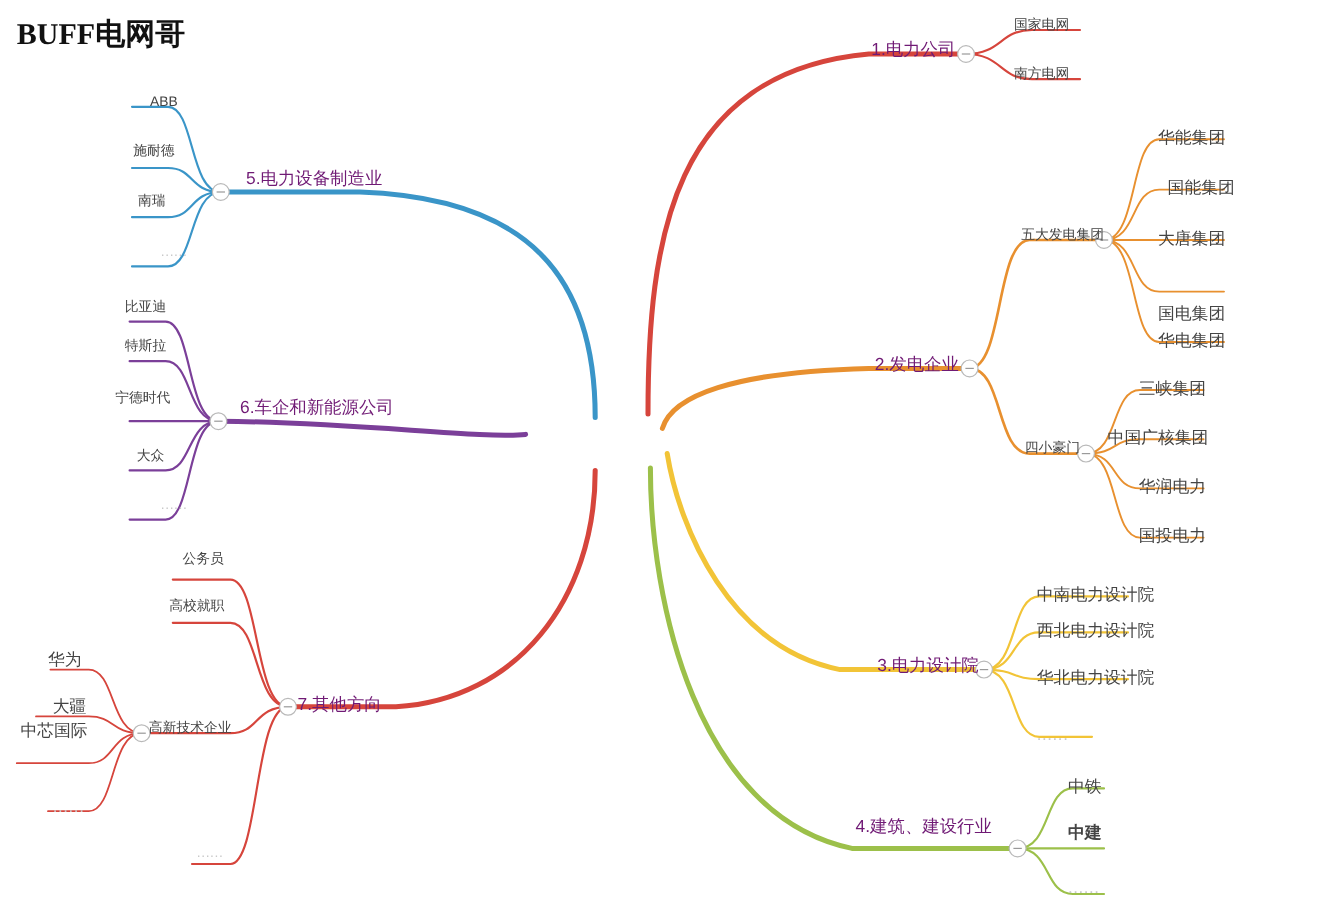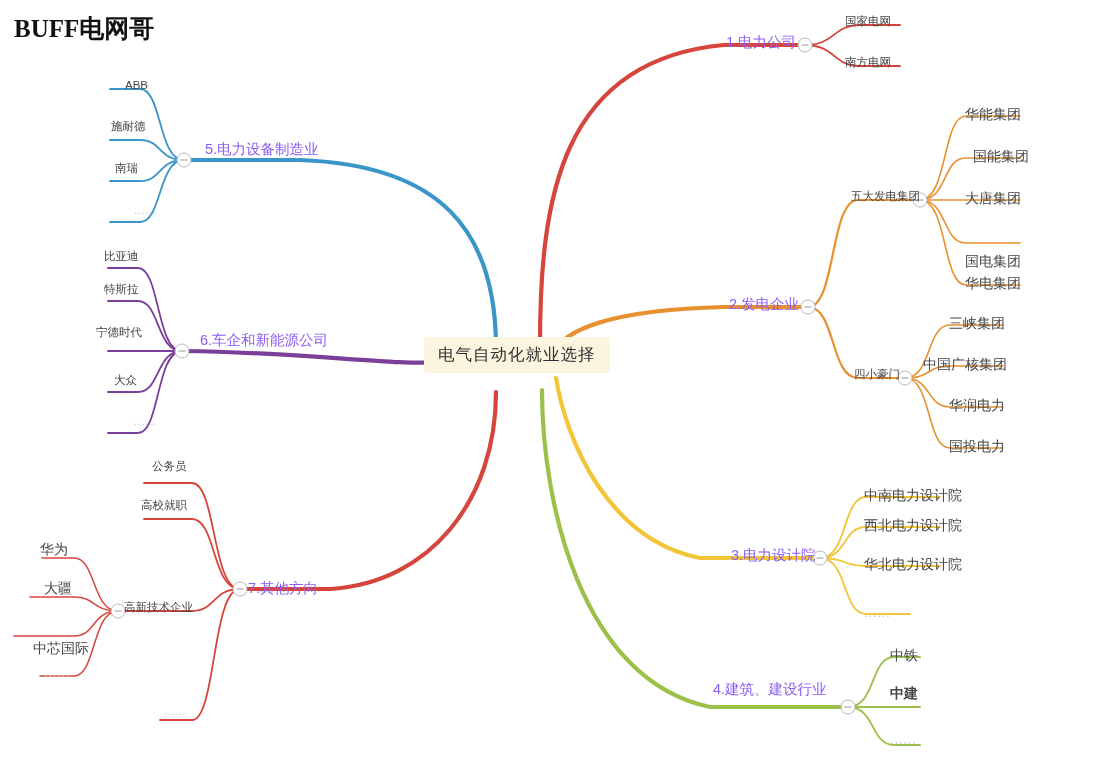--- a/index.html
+++ b/index.html
@@ -5,21 +5,21 @@
   html,body{margin:0;padding:0;background:#ffffff;}
   body{width:1109px;height:761px;position:relative;overflow:hidden;
        font-family:"Liberation Sans","DejaVu Sans",sans-serif;}
   #mindmap{position:absolute;left:0;top:0;width:1109px;height:604px;}
   svg.wires{position:absolute;left:0;top:0;width:1109px;height:761px;pointer-events:none;}
 
   .title{position:absolute;left:14px;top:12px;font-family:"Liberation Serif","DejaVu Serif",serif;
          font-weight:bold;font-size:25px;color:#111;letter-spacing:0px;white-space:nowrap;}
 
   .label{position:absolute;white-space:nowrap;color:#3c4043;line-height:1;}
-  .lvl1{font-size:14.5px;color:#8b5cf6;}
+  .lvl1{font-size:14.5px;color:#701a75;}
   .lvl2{font-size:11.5px;color:#444;}
   .lvl3{font-size:14px;color:#444;}
   .dots{color:#c9c9c9;letter-spacing:0.5px;}
 
   .root{position:absolute;background:#fbf4de;border-radius:2px;
         padding:7px 14px;font-size:16.5px;color:#2f2f2f;white-space:nowrap;
         left:424px;top:355px;transform:translateY(-50%);letter-spacing:1px;}
 
   .knob{position:absolute;width:13px;height:13px;border-radius:50%;
         background:#ffffff;border:1px solid #b9b9b9;transform:translate(-50%,-50%);}
@@ -84,21 +84,20 @@
       <path d="M240,589 C212,589 216,611 192,611 L118,611" stroke="#d6453c" stroke-width="1.8"></path>
       <path d="M240,589 C212,589 216,720 192,720 L160,720" stroke="#d6453c" stroke-width="1.8"></path>
 
       <path d="M118,611 C92,611 96,558 74,558 L42,558" stroke="#d6453c" stroke-width="1.5"></path>
       <path d="M118,611 C92,611 96,597 74,597 L30,597" stroke="#d6453c" stroke-width="1.5"></path>
       <path d="M118,611 C92,611 96,636 74,636 L14,636" stroke="#d6453c" stroke-width="1.5"></path>
       <path d="M118,611 C92,611 96,676 74,676 L40,676" stroke="#d6453c" stroke-width="1.5"></path>
     </g>
   </svg>
 
-  <div class="root">电气自动化就业选择</div>
 
   <div class="knob" style="left:805px;top:45px;"></div>
   <div class="knob" style="left:808px;top:307px;"></div>
   <div class="knob" style="left:920px;top:200px;"></div>
   <div class="knob" style="left:905px;top:378px;"></div>
   <div class="knob" style="left:820px;top:558px;"></div>
   <div class="knob" style="left:848px;top:707px;"></div>
   <div class="knob" style="left:184px;top:160px;"></div>
   <div class="knob" style="left:182px;top:351px;"></div>
   <div class="knob" style="left:240px;top:589px;"></div>
@@ -148,16 +147,16 @@
   <div class="label lvl2 dots" style="left:134px;top:416px;">......</div>
 
   <div class="label lvl1" style="left:248px;top:581px;">7.其他方向</div>
   <div class="label lvl2" style="left:152px;top:461px;">公务员</div>
   <div class="label lvl2" style="left:141px;top:500px;">高校就职</div>
   <div class="label lvl2" style="left:124px;top:602px;">高新技术企业</div>
   <div class="label lvl2 dots" style="left:164px;top:706px;">......</div>
 
   <div class="label lvl3" style="left:40px;top:542px;">华为</div>
   <div class="label lvl3" style="left:44px;top:581px;">大疆</div>
-  <div class="label lvl3" style="left:17px;top:641px;margin-left:16px;">中芯国际</div>
+  <div class="label lvl3" style="left:17px;top:601px;">中芯国际</div>
   <div class="label lvl3 dots" style="left:44px;top:665px;">......</div>
 
 </div>
 
 </body></html>

